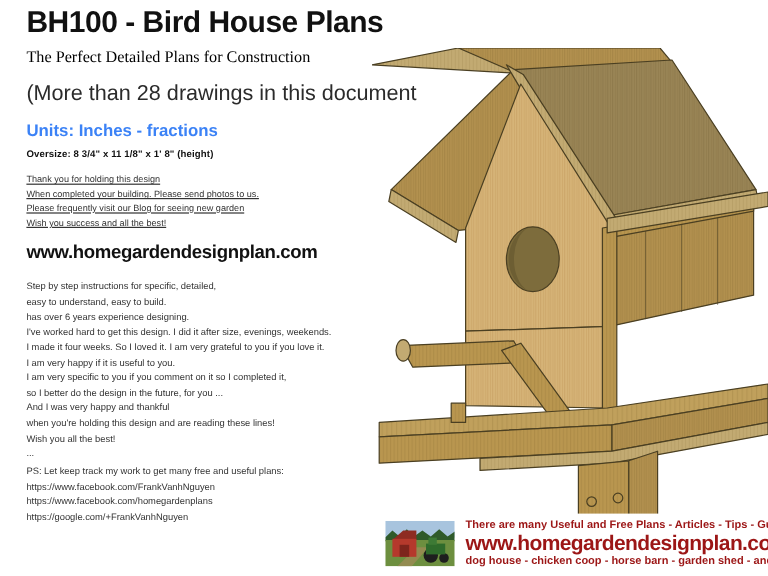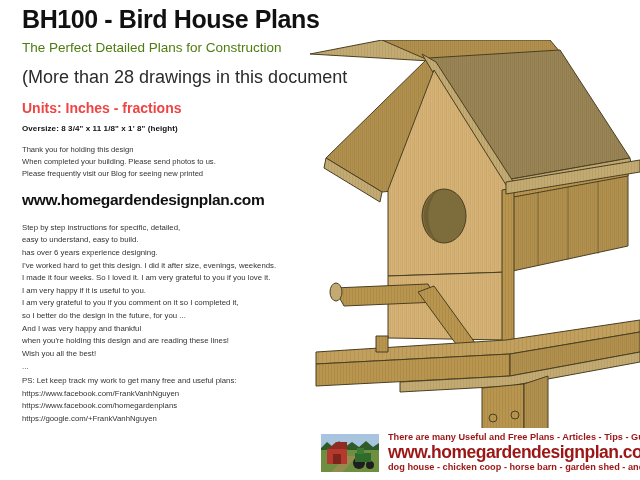--- a/index.html
+++ b/index.html
@@ -11,34 +11,34 @@
   .page{position:absolute;inset:0;}
 
   
   .left-col{position:absolute;left:22px;top:6px;width:300px;}
 
   .doc-title{
     font-size:25px;font-weight:bold;letter-spacing:-0.4px;
     color:#111;line-height:1.05;margin:0 0 9px 0;white-space:nowrap;
   }
   .subtitle{
-    font-size:13.5px;color:#4d7c0f;margin:0 0 9px 0;line-height:1.1;
+    font-size:13.5px;color:#000000;margin:0 0 9px 0;line-height:1.1;font-family:Liberation Serif, serif;
   }
   .note-block{
     font-size:18px;color:#2b2b2b;line-height:1.35;margin:0 0 11px 0;
   }
   .units-line{
-    font-size:14px;font-weight:bold;color:#ef4444;margin:0 0 8px 0;
+    font-size:14px;font-weight:bold;color:#3b82f6;margin:0 0 8px 0;
   }
   .oversize-line{
     font-size:8px;font-weight:bold;color:#111;margin:0 0 11px 0;
     letter-spacing:0.1px;
   }
   .thanks-block{
-    font-size:7.6px;color:#333;line-height:1.55;margin:0 0 11px 0;
+    font-size:7.6px;color:#333;line-height:1.55;margin:0 0 11px 0;text-decoration:underline;
   }
   .site-url{
     font-size:15.5px;font-weight:bold;color:#111;margin:0 0 13px 0;
     letter-spacing:-0.3px;
   }
   .body-block{
     font-size:7.8px;color:#333;line-height:1.62;margin:0 0 2px 0;
   }
   .links-block{
     font-size:7.8px;color:#333;line-height:1.62;margin:0 0 12px 0;
@@ -89,33 +89,34 @@
       <span class="tl">(More than 28 drawings in this document</span>
     </div>
 
     <div class="units-line">Units: Inches - fractions</div>
 
     <div class="oversize-line">Oversize: 8 3/4" x 11 1/8" x 1' 8" (height)</div>
 
     <div class="thanks-block">
       <span class="tl">Thank you for holding this design</span>
       <span class="tl">When completed your building. Please send photos to us.</span>
-      <span class="tl">Please frequently visit our Blog for seeing new printed</span>
+      <span class="tl">Please frequently visit our Blog for seeing new garden</span>
+      <span class="tl">Wish you success and all the best!</span>
     </div>
 
     <div class="site-url">www.homegardendesignplan.com</div>
 
     <div class="body-block">
       <span class="tl">Step by step instructions for specific, detailed,</span>
       <span class="tl">easy to understand, easy to build.</span>
       <span class="tl">has over 6 years experience designing.</span>
       <span class="tl">I've worked hard to get this design. I did it after size, evenings, weekends.</span>
       <span class="tl">I made it four weeks. So I loved it. I am very grateful to you if you love it.</span>
       <span class="tl">I am very happy if it is useful to you.</span>
-      <span class="tl">I am very grateful to you if you comment on it so I completed it,</span>
+      <span class="tl">I am very specific to you if you comment on it so I completed it,</span>
       <span class="tl">so I better do the design in the future, for you ...</span>
       <span class="tl">And I was very happy and thankful</span>
       <span class="tl">when you're holding this design and are reading these lines!</span>
       <span class="tl">Wish you all the best!</span>
       <span class="tl">...</span>
     </div>
 
     <div class="links-block">
       <span class="tl">PS: Let keep track my work to get many free and useful plans:</span>
       <span class="tl">https://www.facebook.com/FrankVanhNguyen</span>

